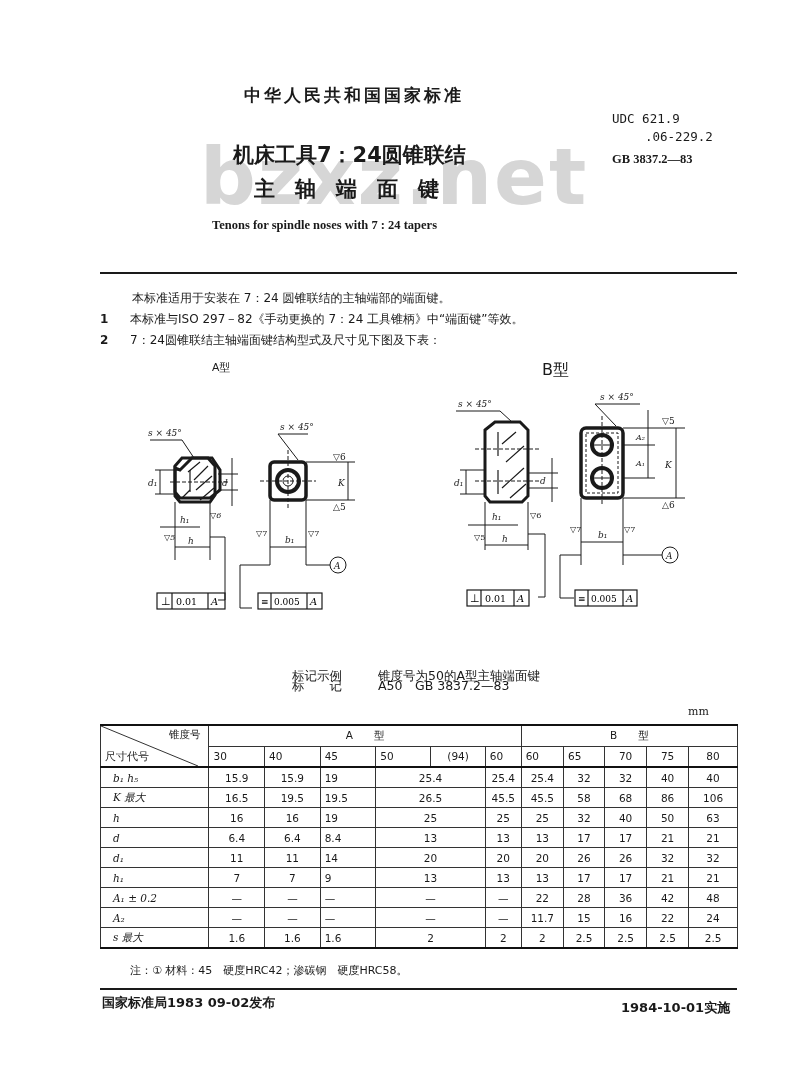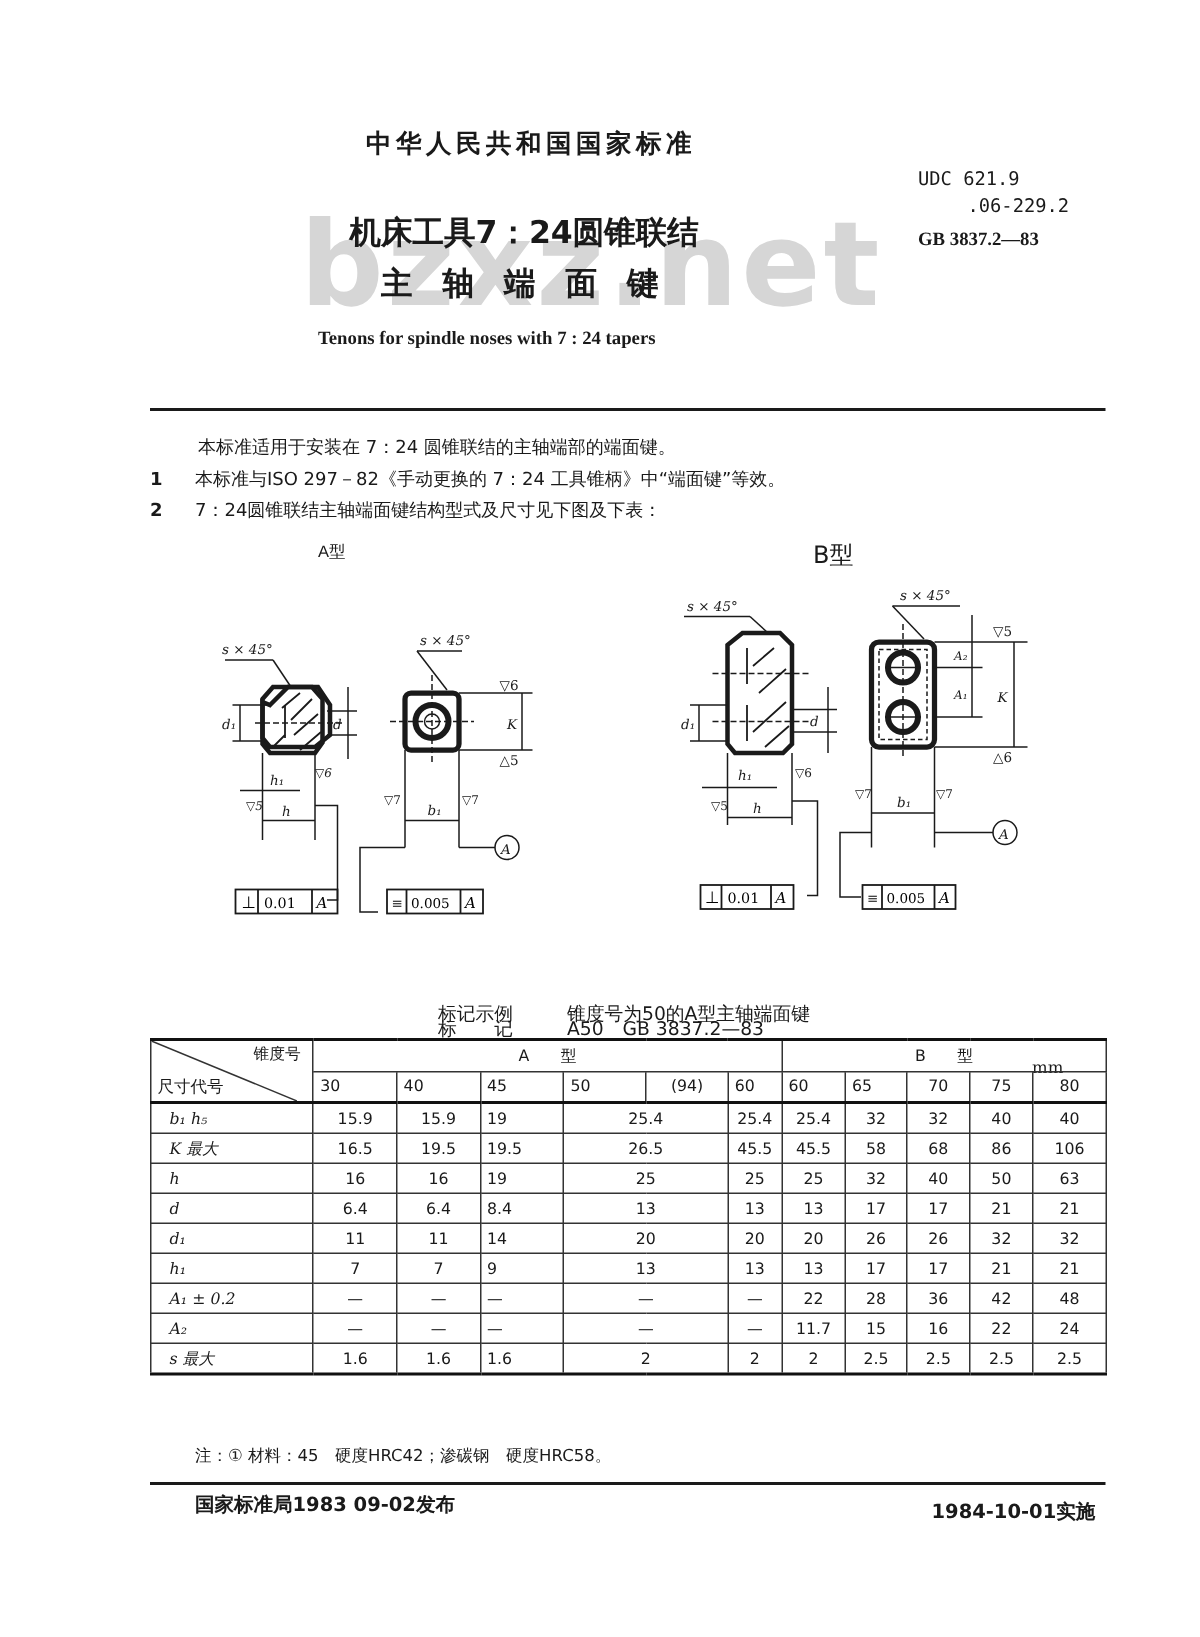--- a/index.html
+++ b/index.html
@@ -22,33 +22,33 @@
   .p1 { left: 100px; top: 311px; }
   .p2 { left: 100px; top: 332px; }
   .pnum { display: inline-block; width: 30px; font-weight: bold; }
   .lbl-a { left: 212px; top: 360px; font-size: 11px; font-family: Liberation Sans, sans-serif; }
   .lbl-b { left: 542px; top: 360px; font-size: 16px; font-family: "DejaVu Sans", sans-serif; }
   .fig { position: absolute; }
   .mark1 { left: 292px; top: 657px; font-size: 12.5px; font-family: "DejaVu Sans", sans-serif; margin-top: 11px; }
   .mark2 { left: 292px; top: 678px; font-size: 12.5px; font-family: "DejaVu Sans", sans-serif; }
   .mark-k { display: inline-block; width: 86px; }
   .unit { left: 688px; top: 705px; font-size: 11px; }
-  table.spec { position: absolute; left: 100px; top: 692px; width: 638px; border-collapse: collapse;
+  table.spec { position: absolute; left: 100px; top: 724px; width: 638px; border-collapse: collapse;
                font-family: "DejaVu Sans", sans-serif; font-size: 10.5px; }
   table.spec td { border: 1px solid #333; height: 19px; padding: 0 4px; text-align: left; }
   table.spec tr:first-child td { border-top: 2.5px solid #111; }
   table.spec tr:last-child td { border-bottom: 2px solid #111; }
   table.spec td.rl { width: 96px; font-style: italic; font-family: "DejaVu Serif", serif; padding-left: 12px; }
   table.spec td.c { text-align: center; }
   td.diag { position: relative; padding: 0; }
   td.diag .dtop { position: absolute; right: 8px; top: 2px; font-style: normal; font-family: "DejaVu Sans", sans-serif; font-size: 10.5px; }
   td.diag .dbot { position: absolute; left: 4px; bottom: 2px; font-style: normal; font-family: "DejaVu Sans", sans-serif; font-size: 11px; }
   .note { left: 130px; top: 963px; font-size: 11px; font-family: "DejaVu Sans", sans-serif; }
   .hr-bot { left: 100px; top: 988px; width: 637px; height: 2px; background: #1a1a1a; }
-  .foot-l { left: 102px; top: 994px; font-family: "DejaVu Sans", sans-serif; font-weight: bold; font-size: 13px; margin-left: 28px; }
+  .foot-l { left: 102px; top: 994px; font-family: "DejaVu Sans", sans-serif; font-weight: bold; font-size: 13px; }
   .foot-r { left: 621px; top: 999px; font-family: "DejaVu Sans", sans-serif; font-weight: bold; font-size: 13px; }
 </style>
 </head>
 <body>
 
 <div class="watermark">bzxz.net</div>
 
 <div class="abs hdr-cn">中华人民共和国国家标准</div>
 <div class="abs title1">机床工具7：24圆锥联结</div>
 <div class="abs title2">主轴端面键</div>

